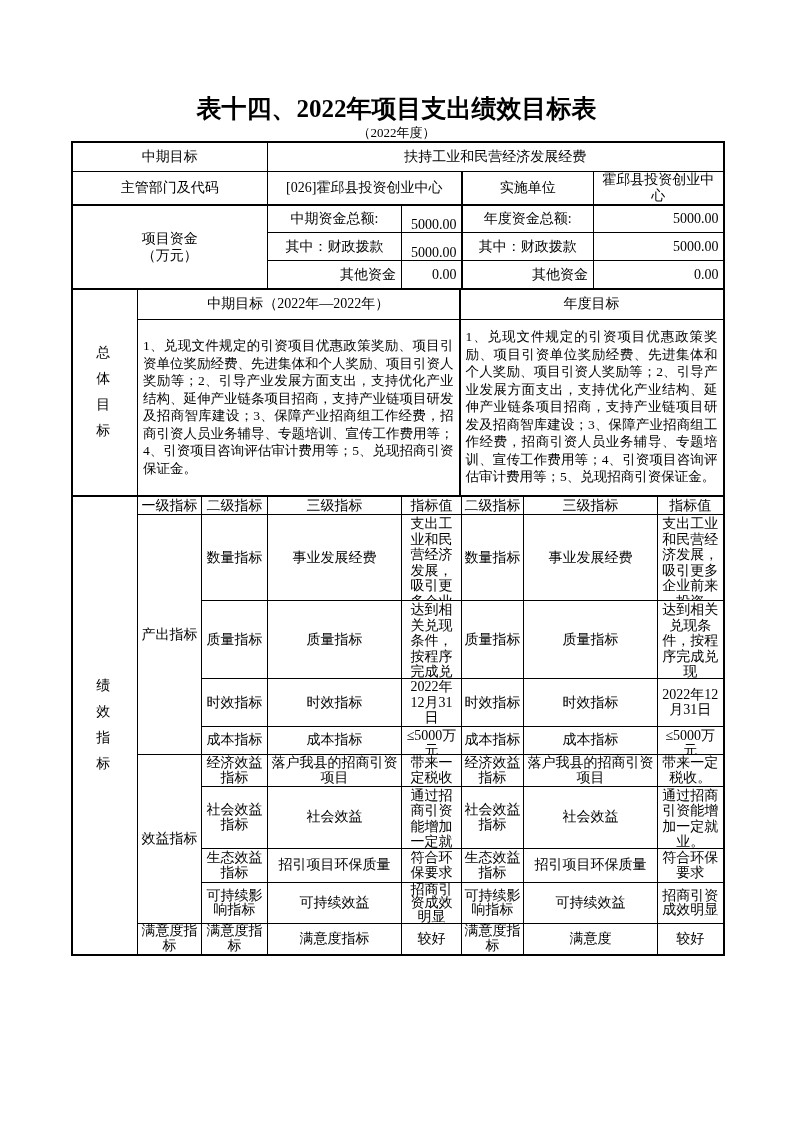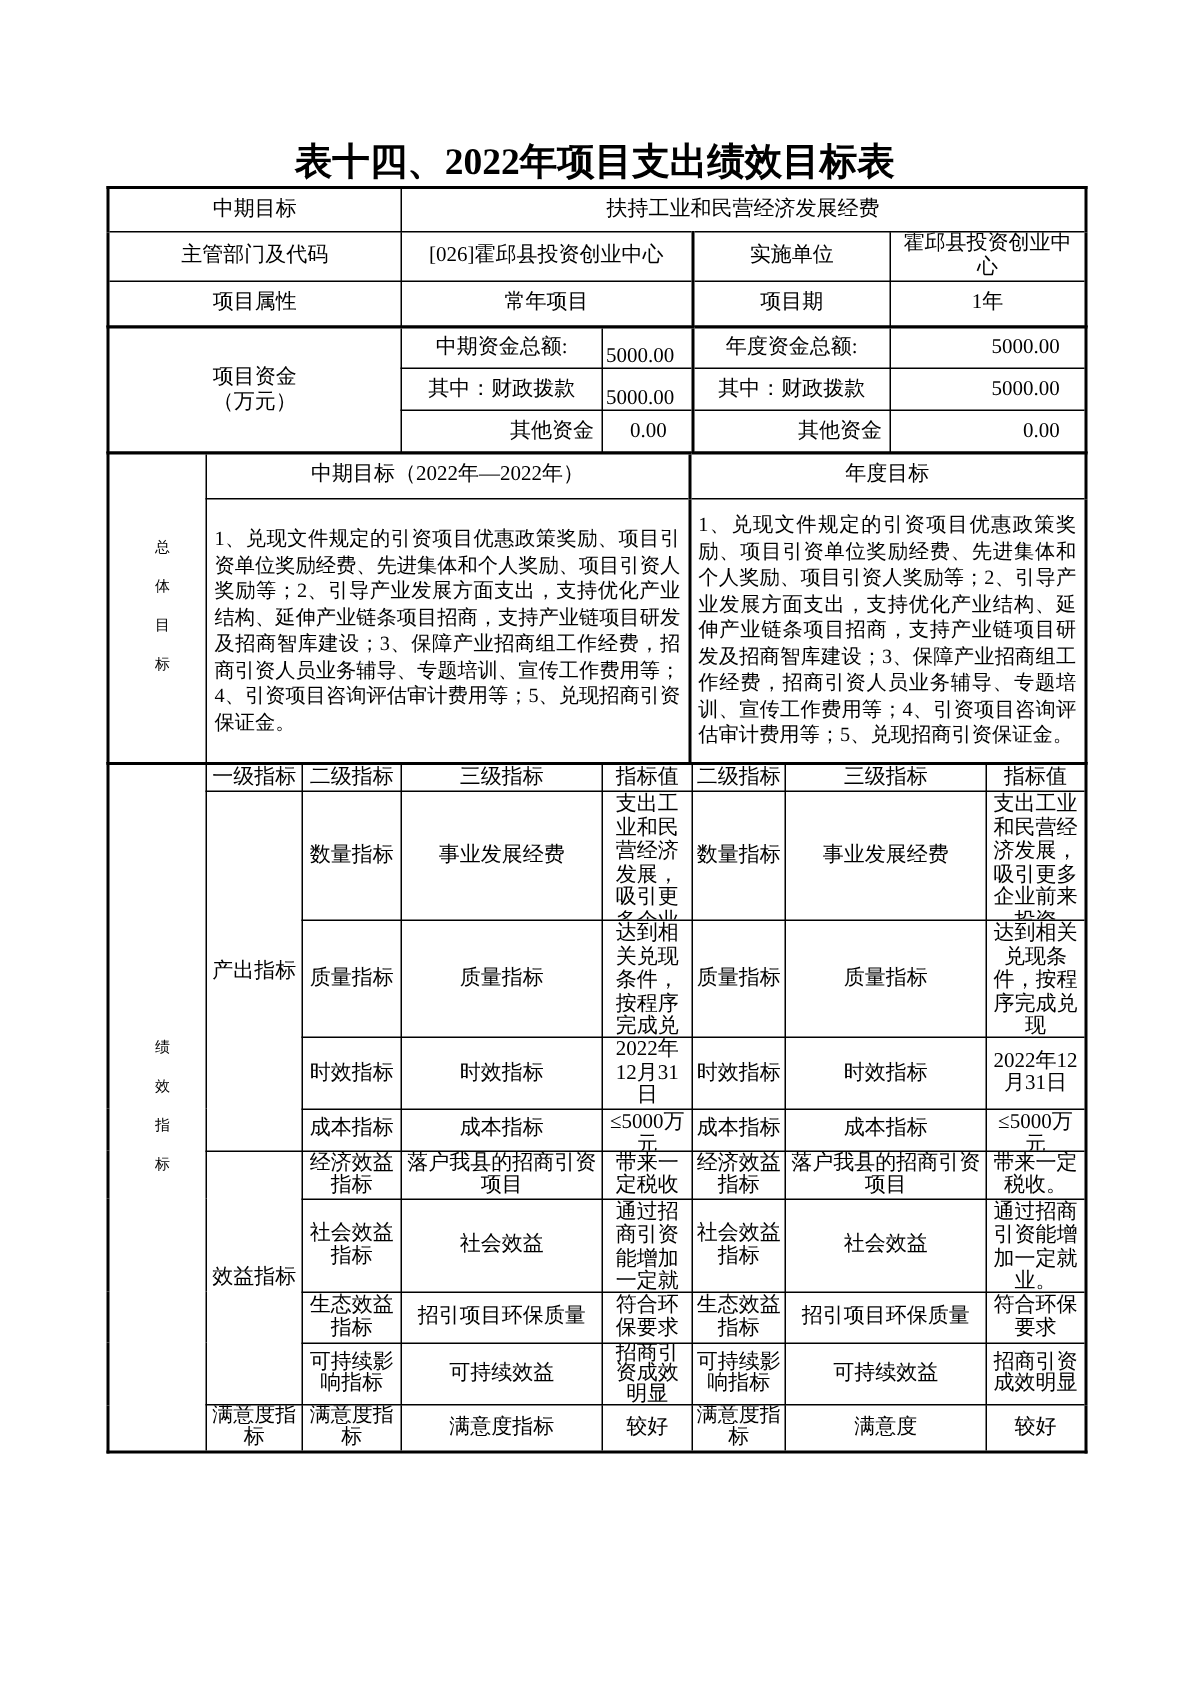--- a/index.html
+++ b/index.html
@@ -23,25 +23,25 @@
     text-align:center;vertical-align:middle;
     font-size:14px;line-height:16px;
     padding:0 2px;overflow:hidden;word-break:normal;
   }
   .sec tr.first > td{border-top-width:2px;}
   td.edge{border-left-width:2px;}
   td:last-child{border-right-width:2px;}
   #secD tr:last-child > td{border-bottom-width:2px;}
   #secD td.vcell{border-bottom-width:2px;}
   .divl{border-left-width:2px;}
-  .num{text-align:right;padding-right:16px;}
+  .num{text-align:right;padding-right:4px;}
   .vbot{vertical-align:bottom;line-height:12px;padding-bottom:1px;}
   .rt{text-align:right;padding-right:5px;}
   .pre{white-space:pre-line;line-height:17px;margin-top:36px;}
-  .vert{width:17px;margin:0 auto;line-height:26px;text-align:right;font-size:10px;}
+  .vert{width:17px;margin:0 auto;line-height:26px;text-align:left;font-size:14px;}
   .gtext{text-align:justify;font-size:13.5px;line-height:17.5px;padding:2px 5px;vertical-align:middle;}
   #secC tr.hdr{height:30px;}
   #secC tr.body{height:176px;}
   #secA tr{height:29px;}
   #secA tr.last{height:30px;}
   #secB tr{height:28px;}
   #secB tr.last{height:28px;}
   #secD td{line-height:15.5px;}
   #secD tr.rh19{height:19px;}
   #secD tr.rh86{height:86px;}
@@ -60,46 +60,41 @@
   .vb84{height:84px;}
   .vb76{height:76px;}
   .vb26{height:26px;}
   .vb60{height:60px;}
 </style>
 </head>
 <body>
 
 <div class="page">
   <div class="title">表十四、2022年项目支出绩效目标表</div>
+  <div class="subtitle">（2022年度）</div>
 
   <div class="tw">
 
     <table id="secA" class="sec">
       <colgroup>
           <col style="width:196px">
           <col style="width:194px">
           <col style="width:132px">
           <col style="width:130px">
         </colgroup>
       <tbody>
           <tr class="first">
         <td class="edge">中期目标</td>
         <td colspan="3">扶持工业和民营经济发展经费</td>
       </tr>
       <tr>
         <td class="edge">主管部门及代码</td>
         <td>[026]霍邱县投资创业中心</td>
         <td class="divl">实施单位</td>
         <td>霍邱县投资创业中心</td>
-      </tr>
-      <tr class="last">
-        <td class="edge">项目属性</td>
-        <td>常年项目</td>
-        <td class="divl">项目期</td>
-        <td>1年</td>
       </tr>
     </tbody>
       </table>
 
     <table id="secB" class="sec">
       <colgroup>
           <col style="width:196px">
           <col style="width:134px">
           <col style="width:60px">
           <col style="width:132px">

